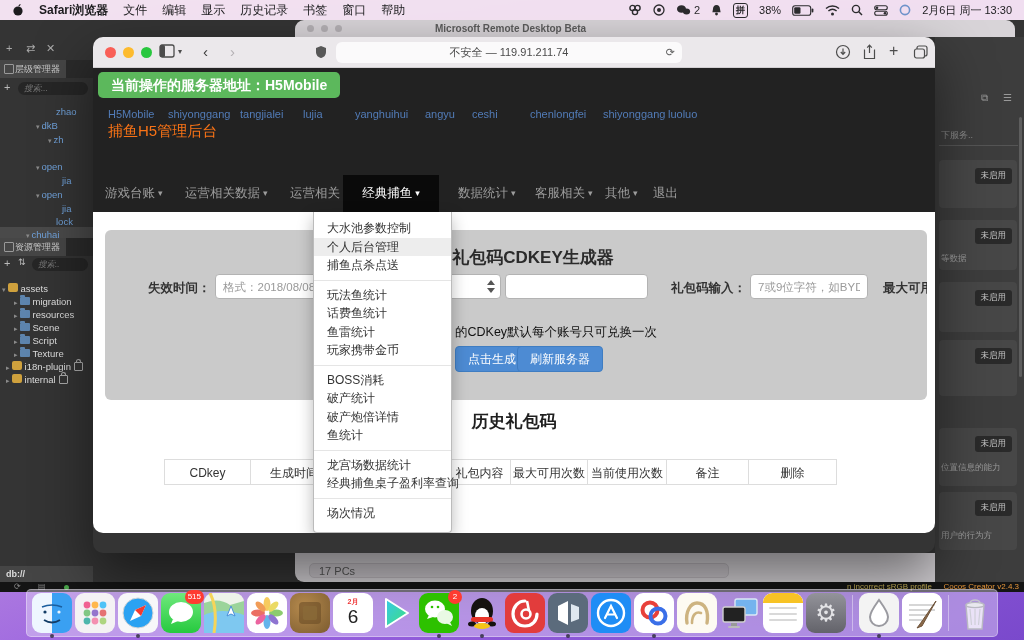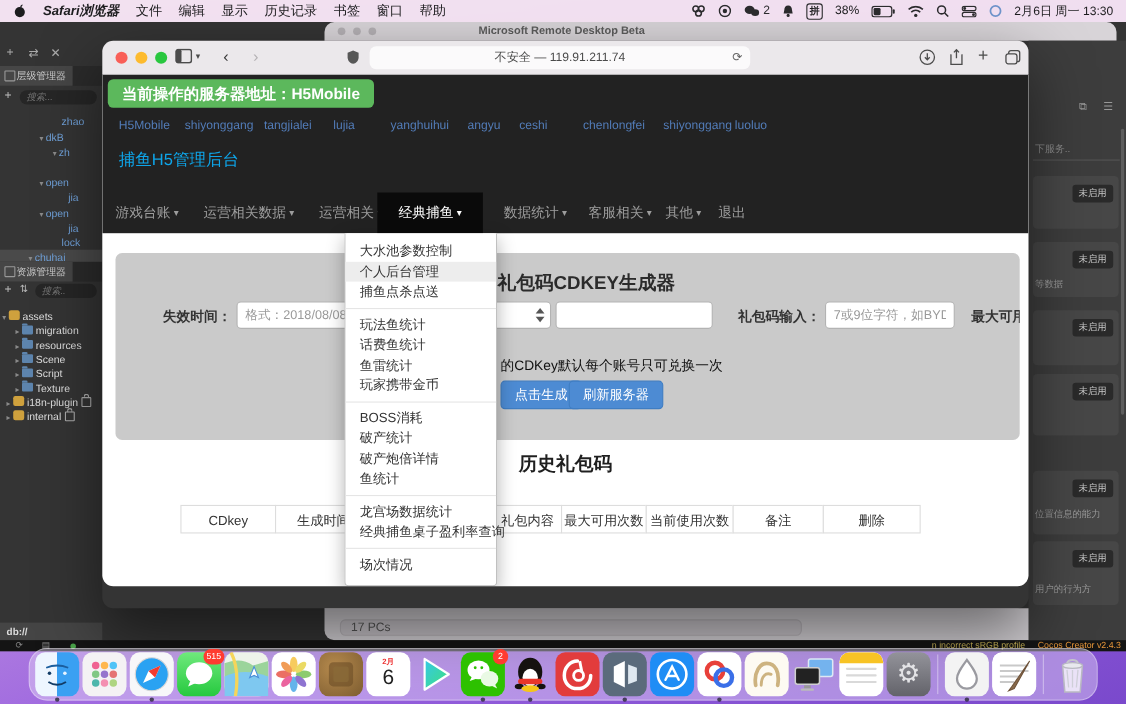--- a/index.html
+++ b/index.html
@@ -5,21 +5,21 @@
   html,body{margin:0;padding:0;width:1024px;height:640px;overflow:hidden;
     font-family:"Liberation Sans","DejaVu Sans",sans-serif;}
   #screen{position:relative;width:1024px;height:640px;overflow:hidden;
     background:linear-gradient(160deg,#e9d6e8 0%,#c79ade 38%,#9a63e0 70%,#7a49cc 100%);}
   .abs{position:absolute;}
 
   
   #menubar{position:absolute;left:0;top:0;width:1024px;height:20px;background:rgba(242,226,240,.95);
     display:flex;align-items:center;font-size:12px;color:#1c1c1e;padding:0 12px;box-sizing:border-box;}
   #menubar .mleft{display:flex;align-items:center;gap:15px;}
-  #menubar .app{font-weight:bold;font-style:italic;}
+  #menubar .app{font-weight:bold;}
   #menubar .mright{margin-left:auto;display:flex;align-items:center;gap:11px;font-size:11px;}
   .mb-ic{display:inline-flex;align-items:center;color:#2b2b2d;}
   .ime-box{border:1.2px solid #2b2b2d;border-radius:3px;width:13px;height:13px;font-size:9px;
     display:flex;align-items:center;justify-content:center;font-weight:bold;}
 
   
   #cocos-bg{position:absolute;left:0;top:20px;width:1024px;height:572px;background:#343434;}
   #mrd-top{position:absolute;left:295px;top:20px;width:720px;height:17px;background:#d8d4d8;
     border-radius:9px 9px 0 0;display:flex;align-items:center;}
   #mrd-top .dots{display:flex;gap:7px;margin-left:12px;}
@@ -87,21 +87,21 @@
   .favsq{width:9px;height:9px;background:#3f7fd6;border-radius:2px;}
   .spinring{width:8px;height:8px;border:1px solid #8a8a8a;border-radius:50%;box-sizing:border-box;}
 
   #sf-page{position:relative;height:465px;background:#fff;border-radius:0 0 10px 10px;overflow:hidden;}
 
   
   #adm-hdr{position:absolute;left:0;top:0;width:842px;height:144px;background:#222;}
   #banner{position:absolute;left:5px;top:4px;height:26px;line-height:26px;padding:0 13px;background:#5cb85c;
     color:#fff;font-weight:bold;font-size:14px;border-radius:5px;}
   .srv-link{position:absolute;top:40px;font-size:11px;color:#527cb8;text-decoration:none;}
-  #brand{position:absolute;left:15px;top:68px;font-size:15px;color:#0ea5e9;}
+  #brand{position:absolute;left:15px;top:54px;font-size:15px;color:#f97316;}
   .nav-item{position:absolute;top:107px;height:37px;line-height:37px;font-size:12.5px;color:#9d9d9d;cursor:pointer;white-space:nowrap;}
   .nav-item.has-caret:after{content:"▾";font-size:9px;margin-left:3px;position:relative;top:-1px;}
   .nav-item.active{background:#0a0a0a;color:#fff;text-align:center;}
 
   
   #dropdown{position:absolute;left:220px;top:144px;width:139px;height:321px;background:#fff;
     border:1px solid #bbb;border-top:none;border-radius:0 0 4px 4px;box-shadow:0 6px 16px rgba(0,0,0,.28);
     z-index:9;padding-top:7px;box-sizing:border-box;}
   .dd-item{line-height:18.5px;font-size:12px;color:#333;padding-left:13px;white-space:nowrap;cursor:pointer;}
   .dd-item.hl{background:#ededed;}
@@ -125,21 +125,21 @@
   .gen-btn{position:absolute;top:116px;height:26px;padding:0 12px;background:#4d8bd3;border:1px solid #3f7dc2;
     border-radius:4px;color:#fff;font-size:12px;cursor:pointer;}
 
   
   #hist-title{position:absolute;left:0;top:342px;width:842px;text-align:center;font-size:17px;font-weight:bold;color:#1f1f1f;}
   #hist-table{position:absolute;left:72px;top:391px;display:flex;}
   .th{height:26px;line-height:26px;border:1px solid #ddd;margin-left:-1px;font-size:12px;color:#333;
     text-align:center;background:#fff;box-sizing:border-box;}
 
   
-  #dock{position:absolute;left:26px;top:589px;width:972px;height:48px;border-radius:17px;
+  #dock{position:absolute;left:26px;top:589px;width:972px;height:48px;border-radius:5px;
     background:rgba(236,226,250,.42);border:1px solid rgba(255,255,255,.35);box-sizing:border-box;
     display:flex;align-items:center;padding:16px 5px;gap:3px;}
   .dicon{position:relative;width:40px;height:40px;border-radius:9px;flex:none;cursor:pointer;}
   .dsep{width:1px;height:36px;background:rgba(255,255,255,.4);margin:0 3px;flex:none;}
   .badge{position:absolute;top:-3px;right:-3px;min-width:14px;height:14px;border-radius:7px;background:#ff3b30;
     color:#fff;font-size:8px;line-height:14px;text-align:center;padding:0 3px;box-sizing:border-box;z-index:2;}
   .rdot{position:absolute;bottom:-5px;left:50%;margin-left:-2px;width:4px;height:4px;border-radius:50%;background:rgba(40,40,55,.8);}
   .ic-finder{background:linear-gradient(90deg,#eef6ff 0 50%,#3aa0f2 50% 100%);}
   .ic-launchpad{background:#f4f2f4;}
   .ic-safari{background:#f7f7f9;}

